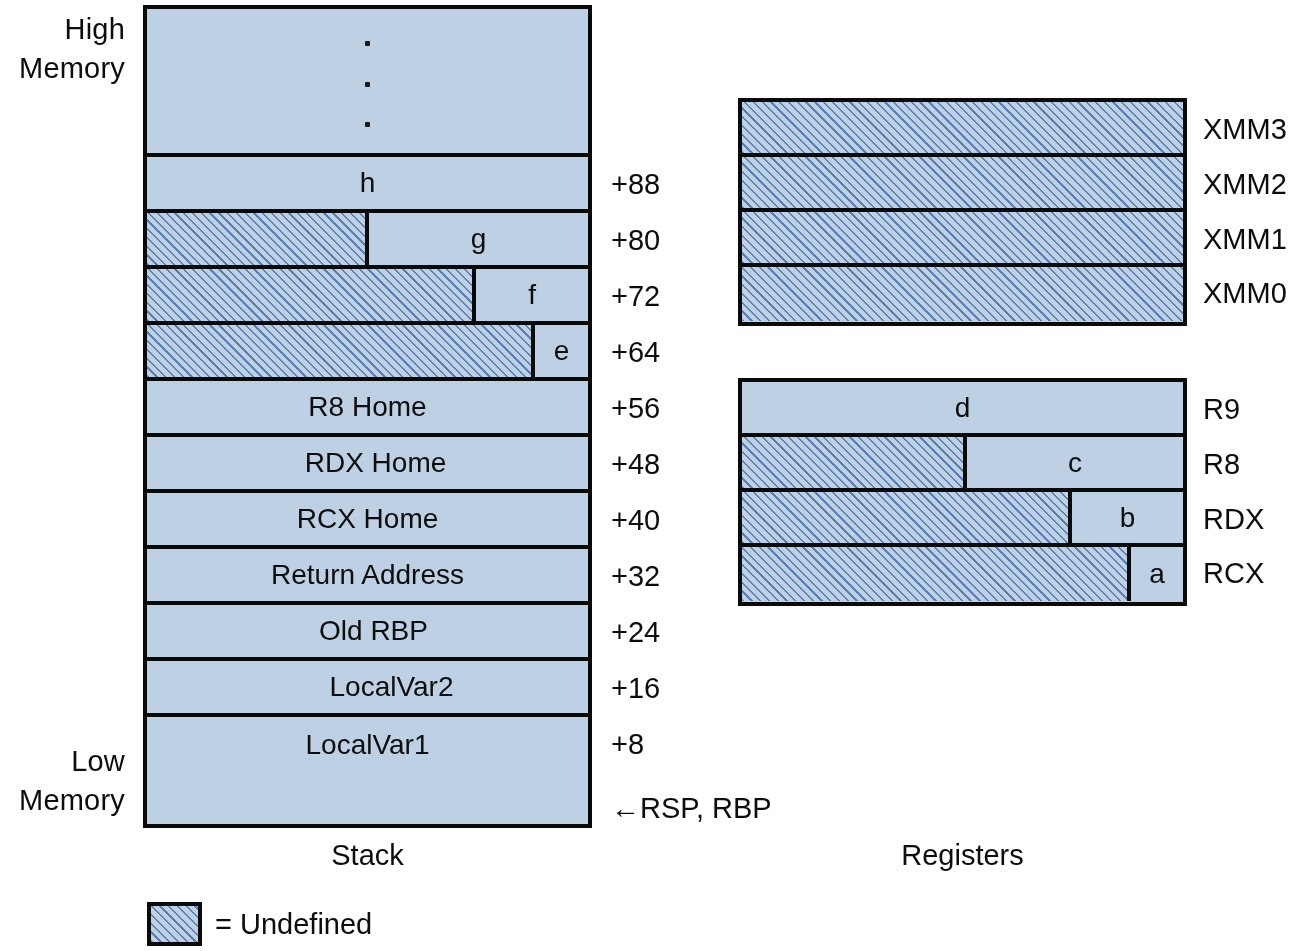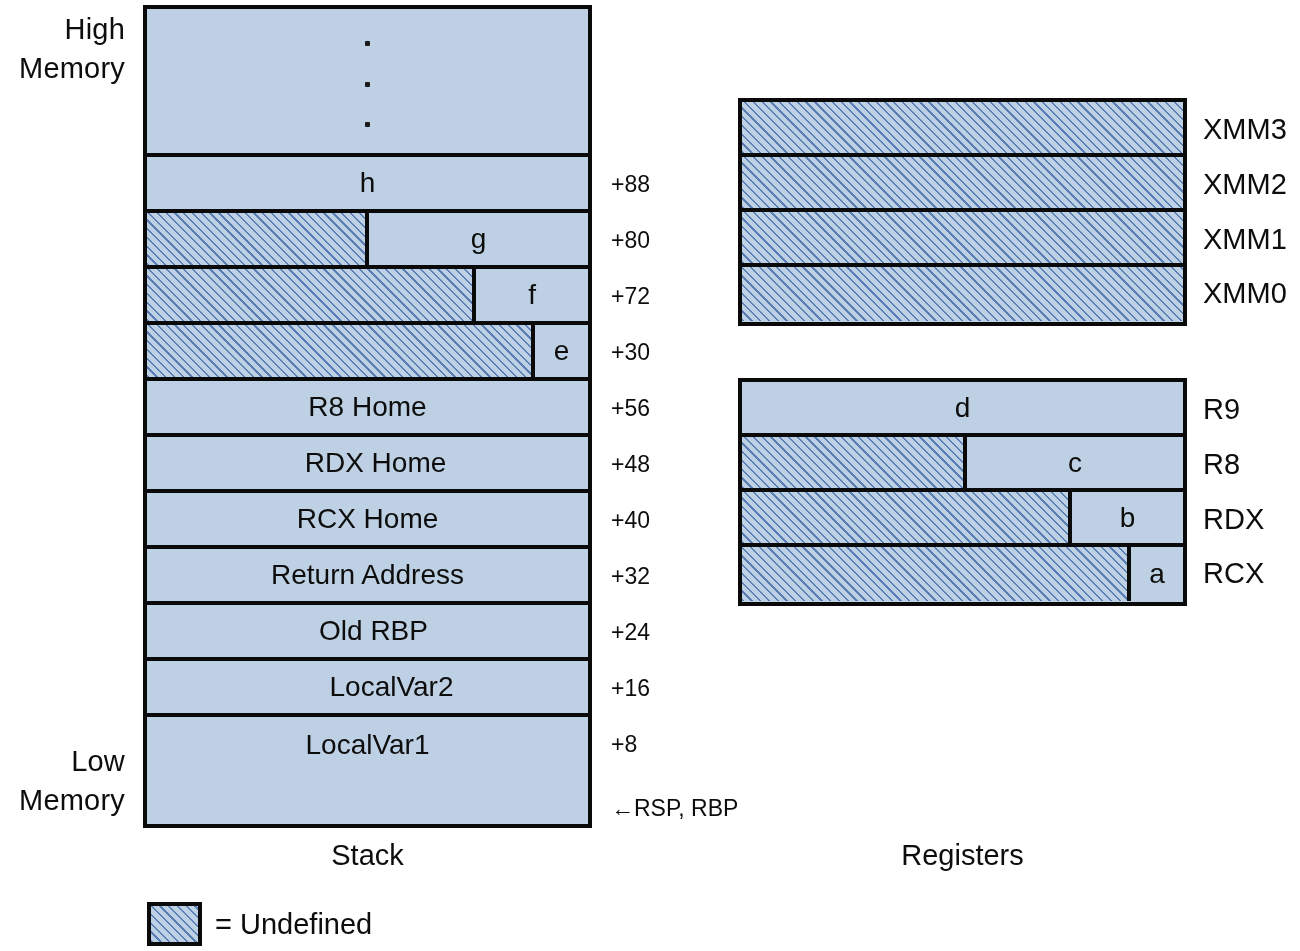--- a/index.html
+++ b/index.html
@@ -81,21 +81,21 @@
     justify-content: center;
     font-size: 28px;
     color: #0d0d0d;
     white-space: nowrap;
     z-index: 2;
   }
 
   
   .offset {
     position: absolute;
-    font-size: 23px;
+    font-size: 29px;
     line-height: 29px;
     color: #0d0d0d;
     white-space: nowrap;
   }
 
   
   .regname {
     position: absolute;
     font-size: 29px;
     line-height: 29px;
@@ -194,21 +194,21 @@
       </div>
       <div class="row" style="height: 55px; padding-left: 32px;">
         <div class="rowtext" style="left: 0px; right: 0px;">LocalVar1</div>
       </div>
     </div>
 
   <div id="stack-offsets">
       <div class="offset" style="left: 611px; top: 170px;">+88</div>
       <div class="offset" style="left: 611px; top: 226px;">+80</div>
       <div class="offset" style="left: 611px; top: 282px;">+72</div>
-      <div class="offset" style="left: 611px; top: 338px;">+30</div>
+      <div class="offset" style="left: 611px; top: 338px;">+64</div>
       <div class="offset" style="left: 611px; top: 394px;">+56</div>
       <div class="offset" style="left: 611px; top: 450px;">+48</div>
       <div class="offset" style="left: 611px; top: 506px;">+40</div>
       <div class="offset" style="left: 611px; top: 562px;">+32</div>
       <div class="offset" style="left: 611px; top: 618px;">+24</div>
       <div class="offset" style="left: 611px; top: 674px;">+16</div>
       <div class="offset" style="left: 611px; top: 730px;">+8</div>
       <div class="offset" style="left: 611px; top: 794px;">←RSP, RBP</div>
     </div>
 

